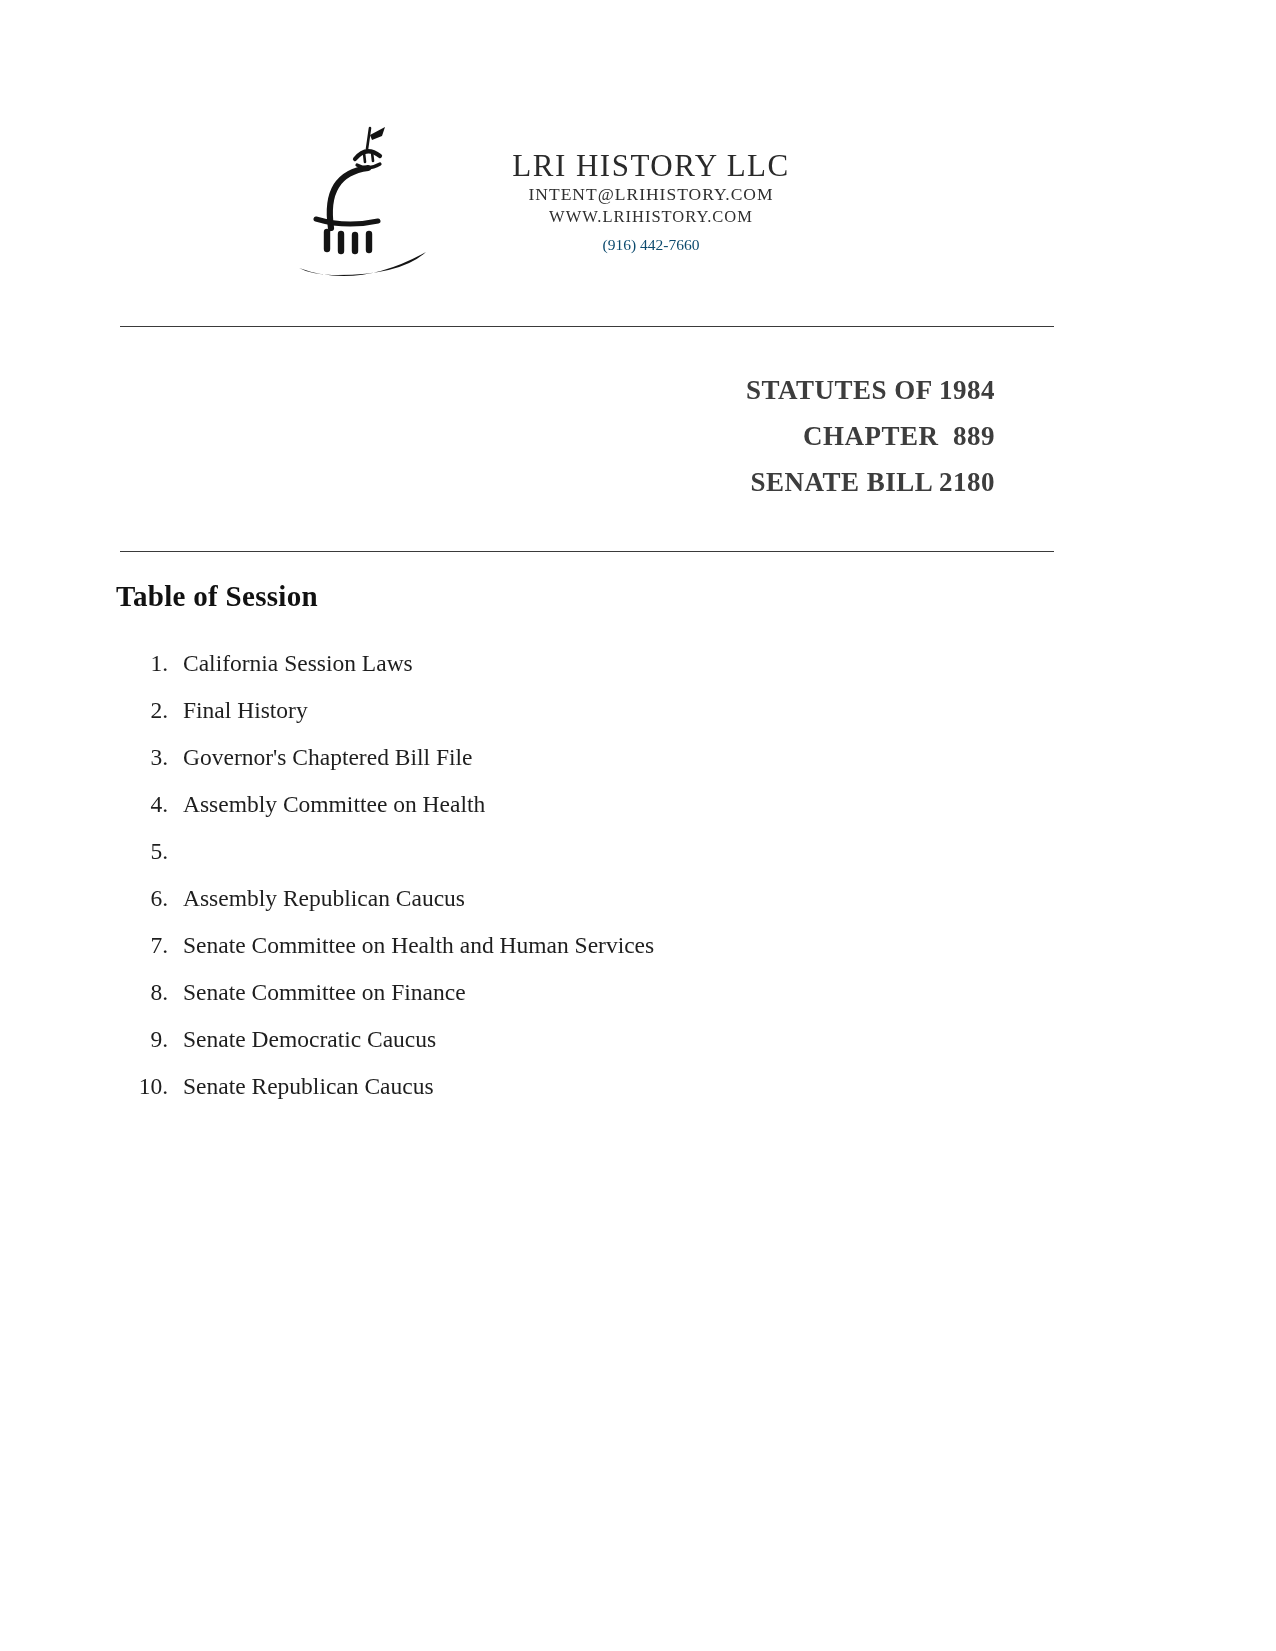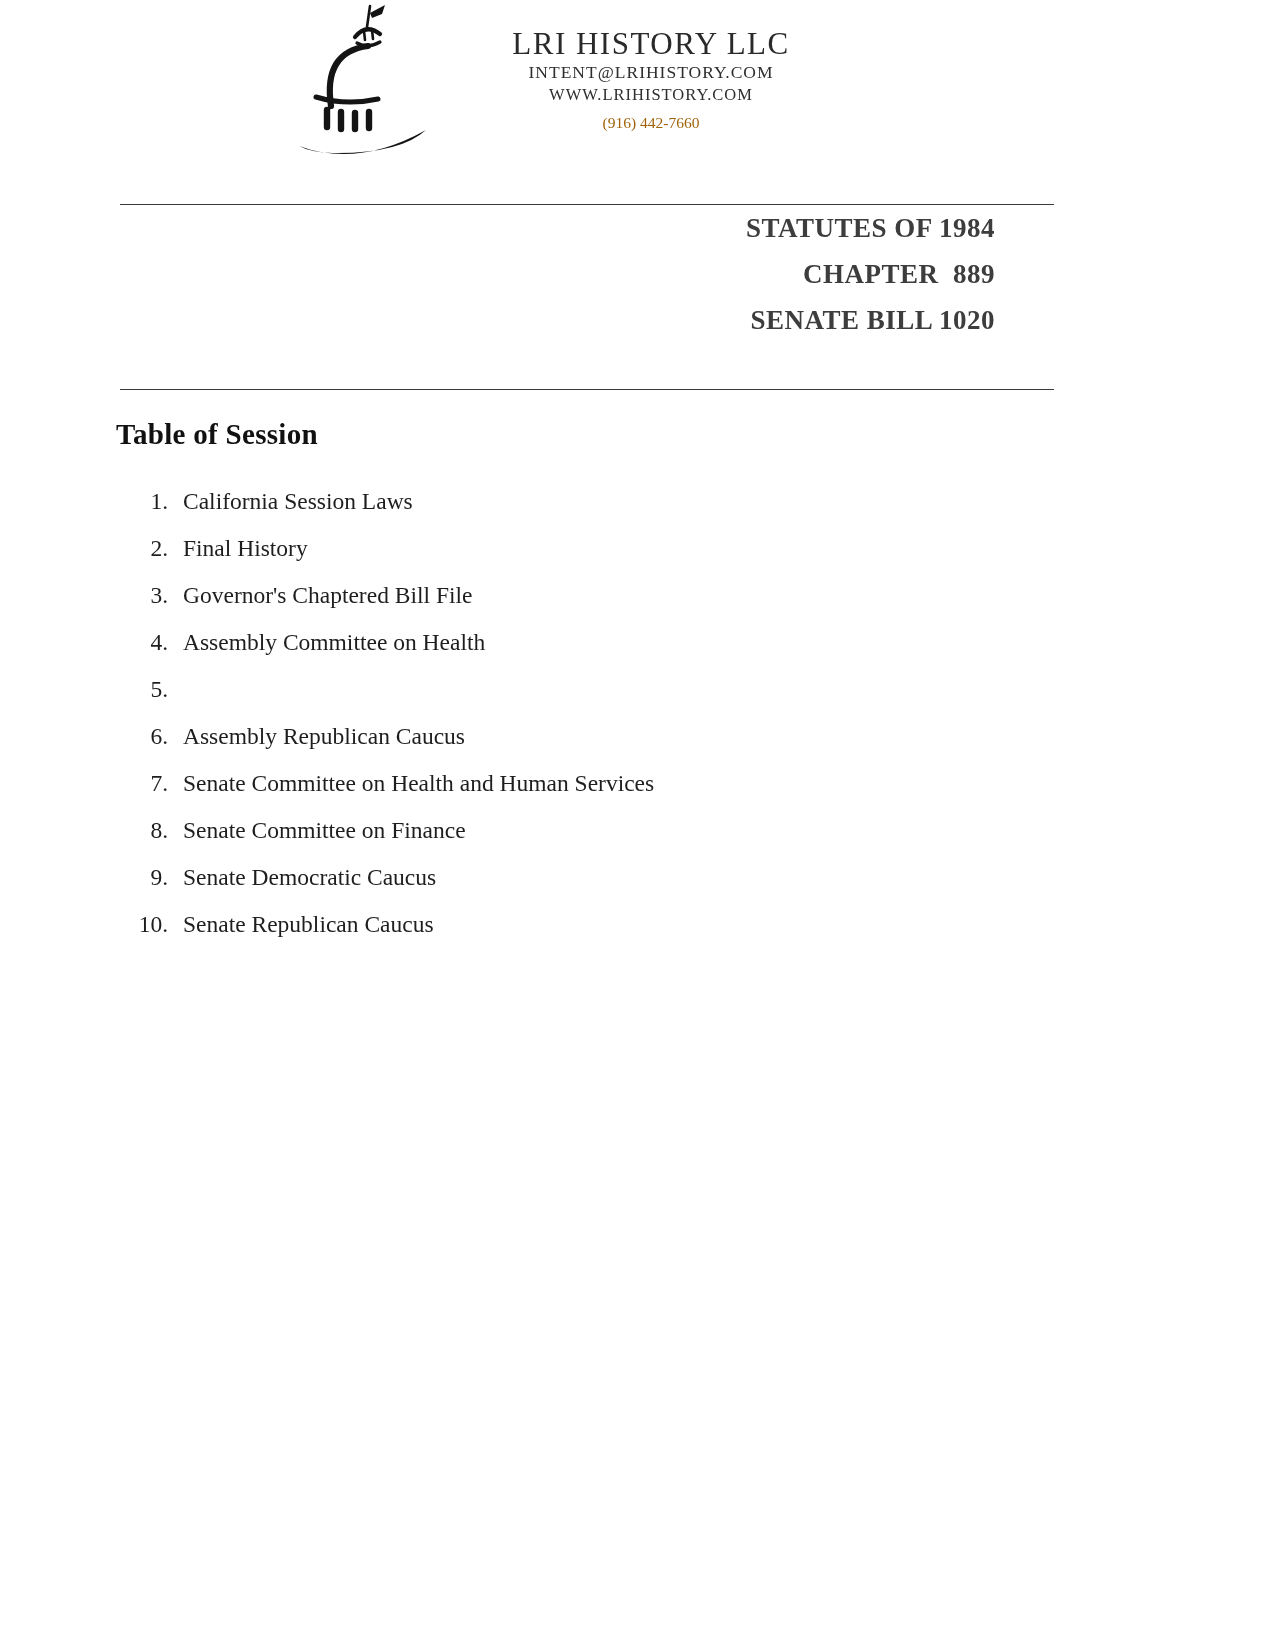--- a/index.html
+++ b/index.html
@@ -14,20 +14,21 @@
     width: 1276px;
     height: 1651px;
     background: #ffffff;
     overflow: hidden;
   }
 
   
   .header-row {
     display: flex;
     align-items: flex-start;
+    padding-top: 122px;
     padding-left: 296px;
   }
   .logo-wrap { width: 152px; height: 162px; flex: 0 0 auto; }
   .header-text {
     margin-left: 28px;
     margin-top: 26px;
     text-align: center;
     min-width: 350px;
   }
   .company-name {
@@ -43,35 +44,36 @@
   }
   .company-website {
     margin-top: 2px;
     font-size: 16.5px;
     letter-spacing: 1px;
     color: #2e2e2e;
   }
   .company-phone {
     margin-top: 9px;
     font-size: 15.5px;
-    color: #a16207;
+    color: #0c4a6e;
   }
 
   
   .divider {
     border: none;
     border-top: 1.6px solid #3a3a3a;
     margin-left: 120px;
     width: 934px;
   }
   .divider-top { margin-top: 42px; }
   .divider-mid { margin-top: 46px; }
 
   
   .statutes-block {
+    margin-top: 40px;
     padding-right: 281px;
     text-align: right;
     color: #3d3d3d;
     font-weight: 700;
     font-size: 27px;
     line-height: 46px;
     letter-spacing: 0.5px;
   }
   .statutes-block div { white-space: pre; }
 
@@ -140,21 +142,21 @@
       <div class="company-website">WWW.LRIHISTORY.COM</div>
       <div class="company-phone">(916) 442-7660</div>
     </div>
   </div>
 
   <hr class="divider divider-top">
 
   <div class="statutes-block">
     <div>STATUTES OF 1984</div>
     <div>CHAPTER  889</div>
-    <div>SENATE BILL 1020</div>
+    <div>SENATE BILL 2180</div>
   </div>
 
   <hr class="divider divider-mid">
 
   <div class="toc-heading">Table of Session</div>
 
   <div class="toc-list">
     <div class="toc-item">
       <span class="toc-num">1.</span>
       <span class="toc-label">California Session Laws</span>

